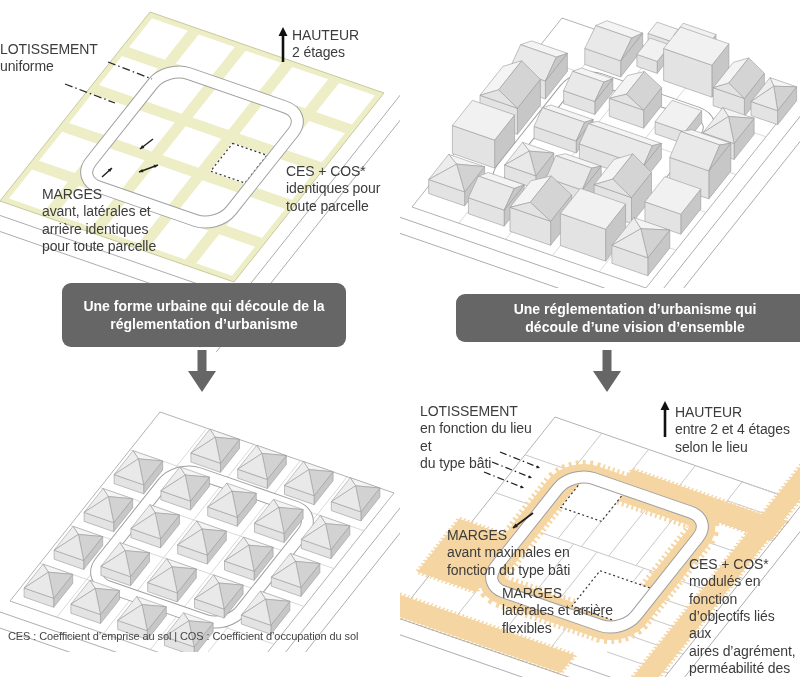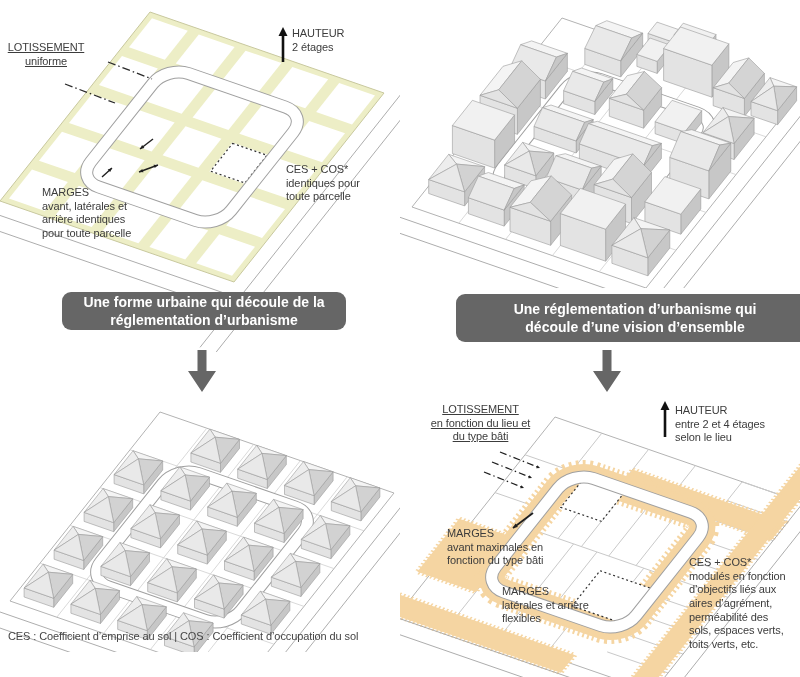--- a/index.html
+++ b/index.html
@@ -1,21 +1,21 @@
 <!DOCTYPE html>
 <html><head>
 <meta charset="utf-8">
 <style>
   html,body{margin:0;padding:0;background:#fff;}
   .canvas{position:relative;width:800px;height:677px;background:#ffffff;overflow:hidden;
           font-family:"Liberation Sans",sans-serif;}
   svg.scene{position:absolute;overflow:hidden;}
-  .lbl{position:absolute;font-size:11px;line-height:1.24;color:var(--label,#3c3c3c);
+  .lbl{position:absolute;font-size:14px;line-height:1.24;color:var(--label,#3c3c3c);
        white-space:pre-line;letter-spacing:-0.1px;}
-  .lbl.right{text-align:center;text-decoration:underline;}
+  .lbl.right{text-align:left;}
   .banner{position:absolute;background:var(--banner,#666);color:#fff;border-radius:9px;
           display:flex;align-items:center;justify-content:center;text-align:center;
           font-size:14px;font-weight:700;line-height:1.3;white-space:pre-line;
           box-sizing:border-box;padding:4px 8px;}
   .down-arrow{position:absolute;}
   .footer{position:absolute;left:8px;top:630px;font-size:11px;color:#454545;letter-spacing:-0.1px;}
 </style>
 </head>
 <body>
 
@@ -448,21 +448,21 @@
 latérales et arrière
 flexibles</div>
   <div class="lbl" style="left:689px;top:556px">CES + COS*
 modulés en fonction
 d’objectifs liés aux
 aires d’agrément,
 perméabilité des
 sols, espaces verts,
 toits verts, etc.</div>
 
-  <div class="banner" style="left:62px;top:292px;width:284px;height:38px">Une forme urbaine qui découle de la
+  <div class="banner" style="left:62px;top:283px;width:284px;height:64px">Une forme urbaine qui découle de la
 réglementation d’urbanisme</div>
   <div class="banner" style="left:456px;top:294px;width:358px;height:48px">Une réglementation d’urbanisme qui
 découle d’une vision d’ensemble</div>
 
   <svg class="down-arrow" style="left:183px;top:350px" width="38" height="42">
     <path d="M14.5 0 h9 v21 h9.5 L19 42 5 21 h9.5 z" fill="#666"></path>
   </svg>
   <svg class="down-arrow" style="left:588px;top:350px" width="38" height="42">
     <path d="M14.5 0 h9 v21 h9.5 L19 42 5 21 h9.5 z" fill="#666"></path>
   </svg>

